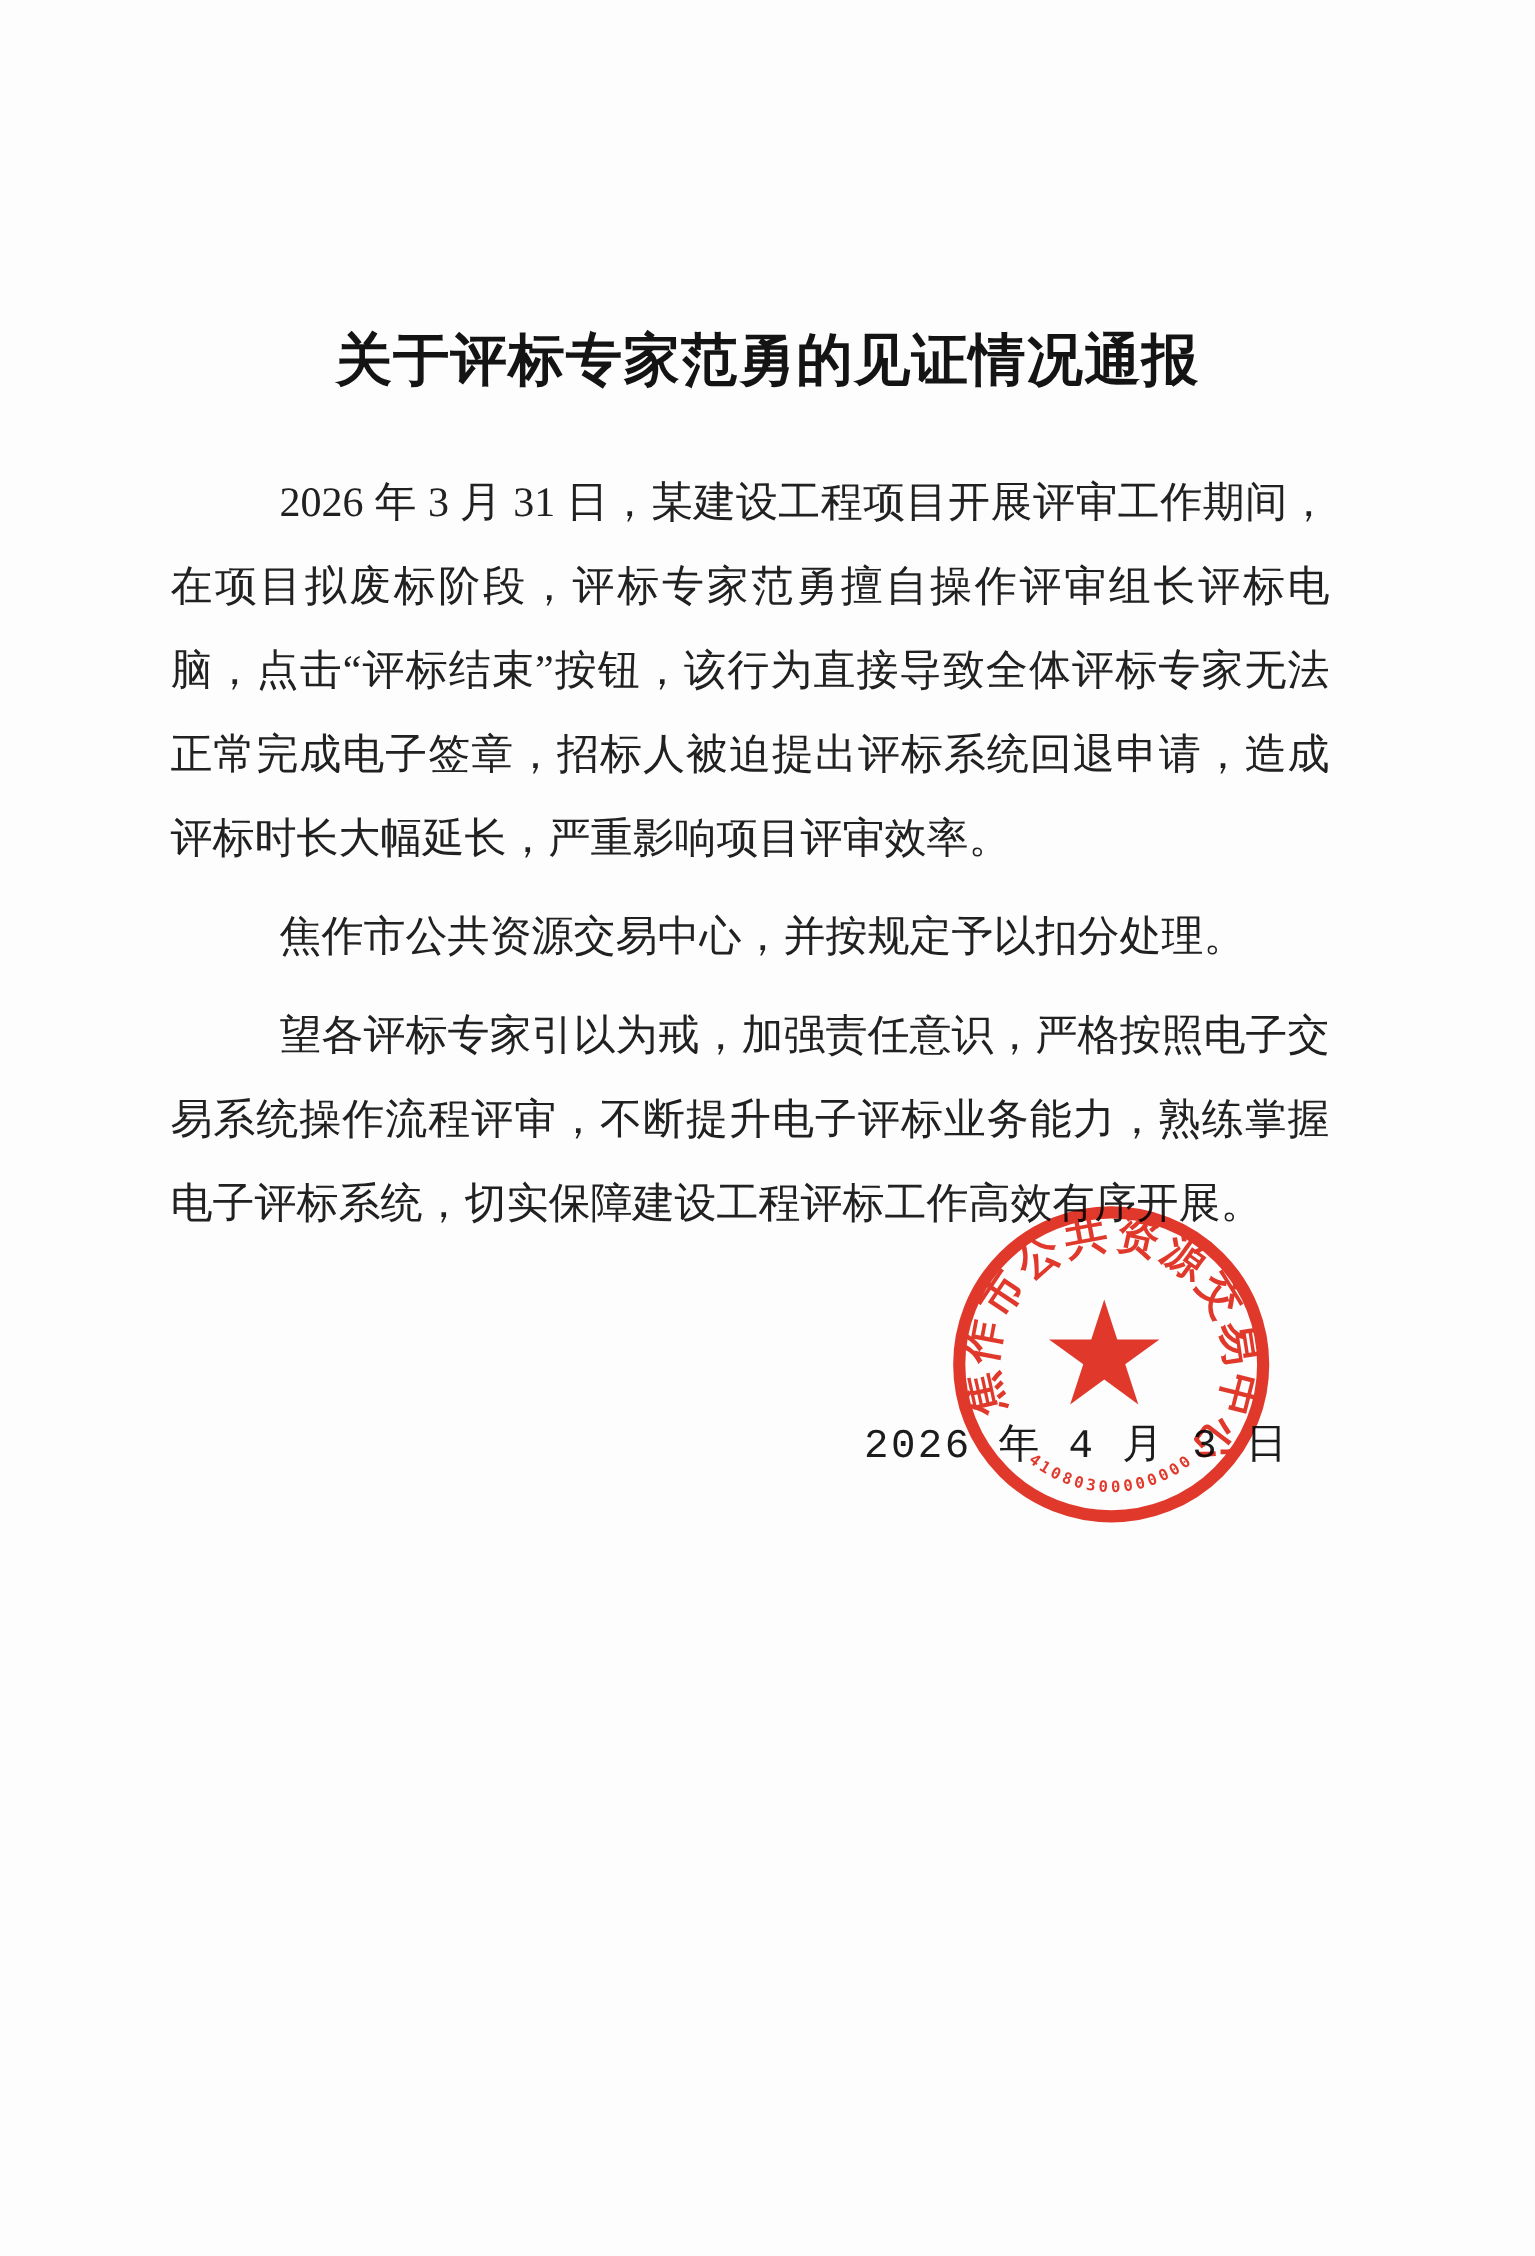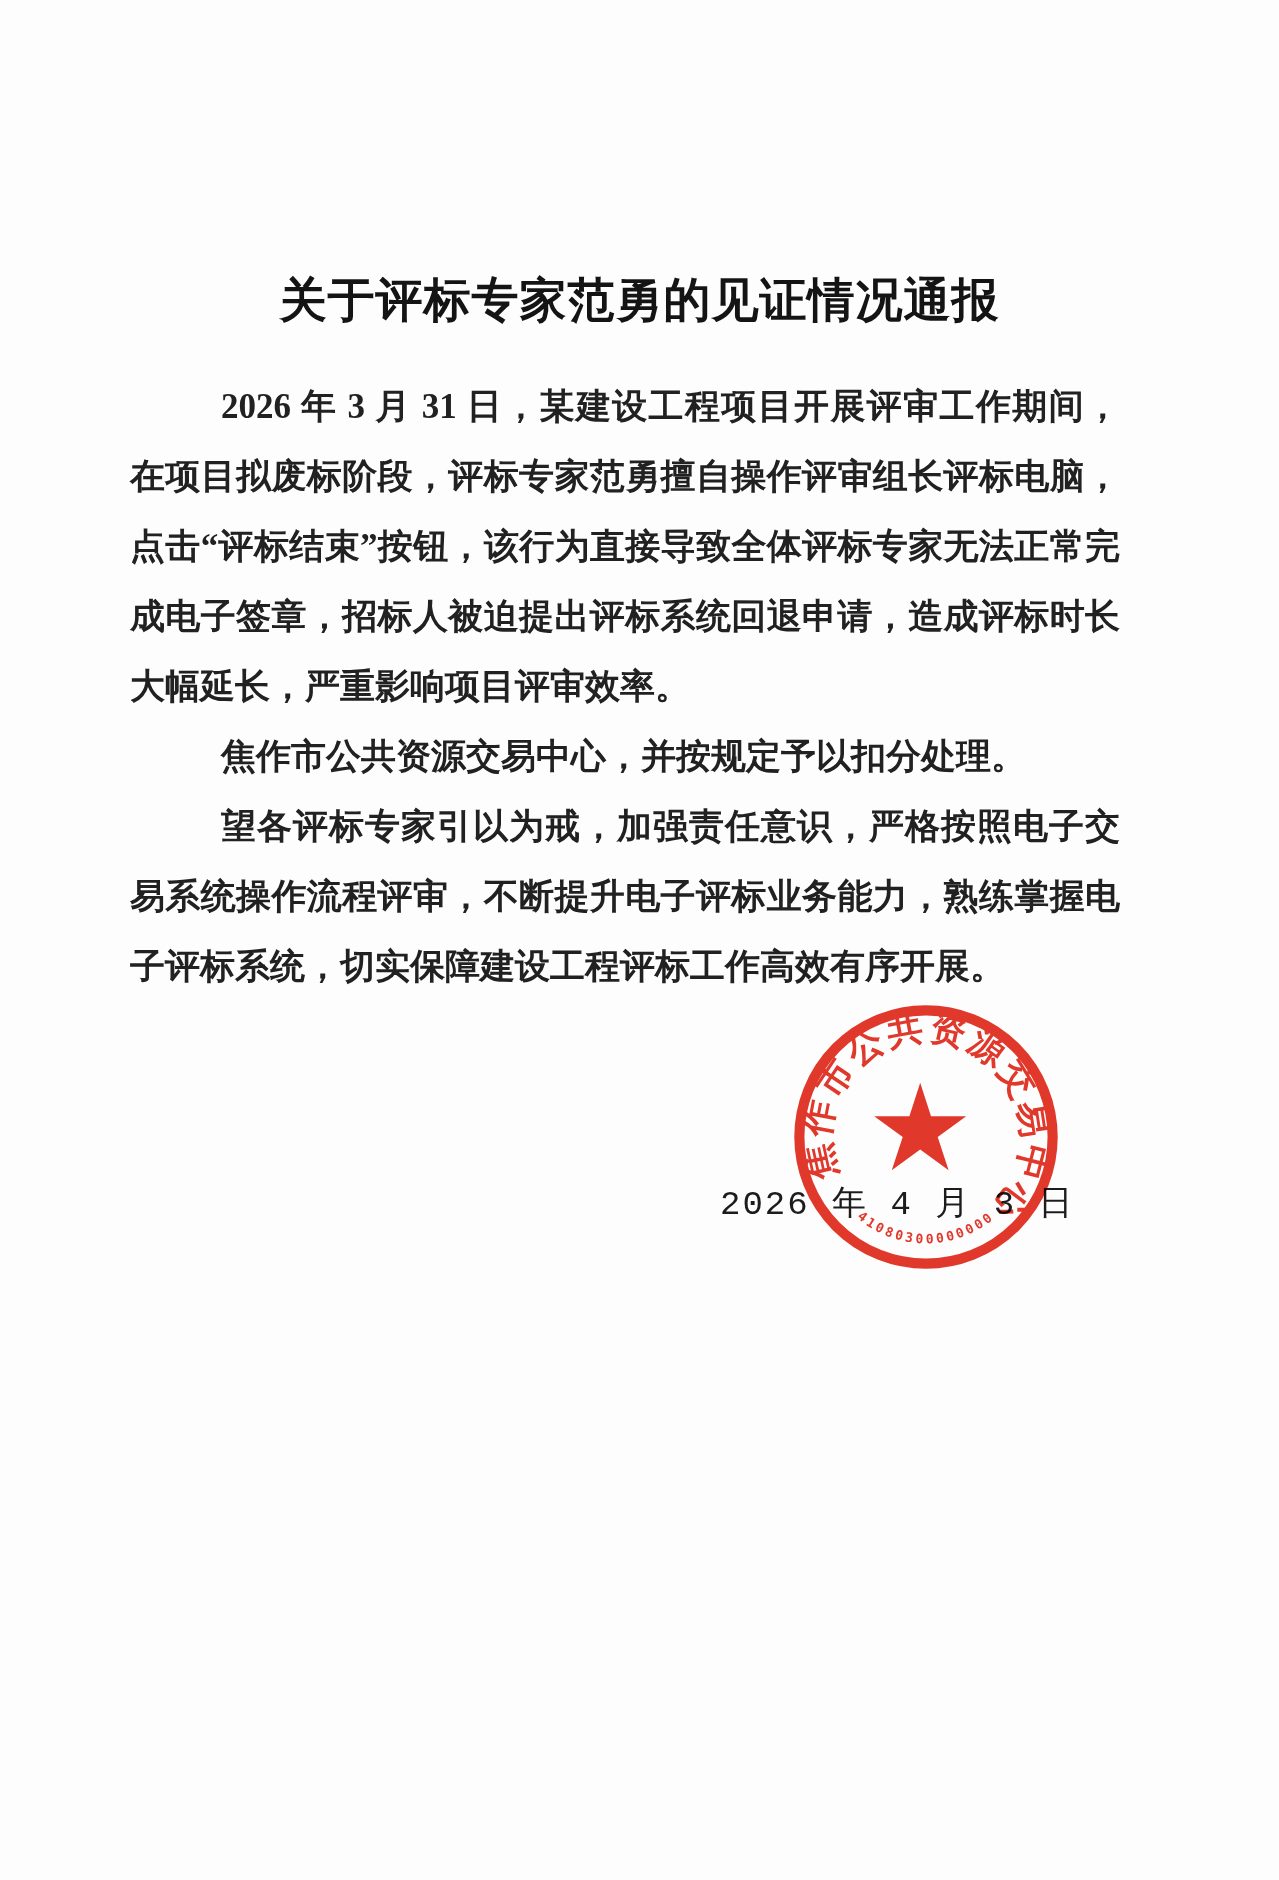--- a/index.html
+++ b/index.html
@@ -29,23 +29,22 @@
     position:absolute;
     left:130px;top:372px;
     width:990px;
     font-size:35px;
     line-height:70px;
     color:#212121;
     text-align:justify;
     font-family:"Liberation Serif", serif;
   }
   .doc-body p{
-    margin:0;
+    margin:12px;
     text-indent:2.6em;
-    font-weight:bold;
   }
   .doc-date{
     position:absolute;
     left:720px;top:1180px;
     font-size:34px;
     letter-spacing:2px;
     color:#1c1c1c;
     white-space:nowrap;
     font-family:Liberation Mono, monospace;
   }

